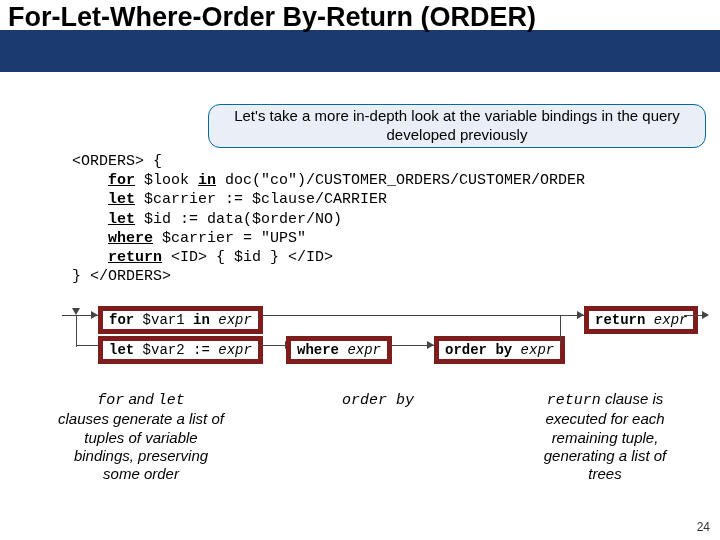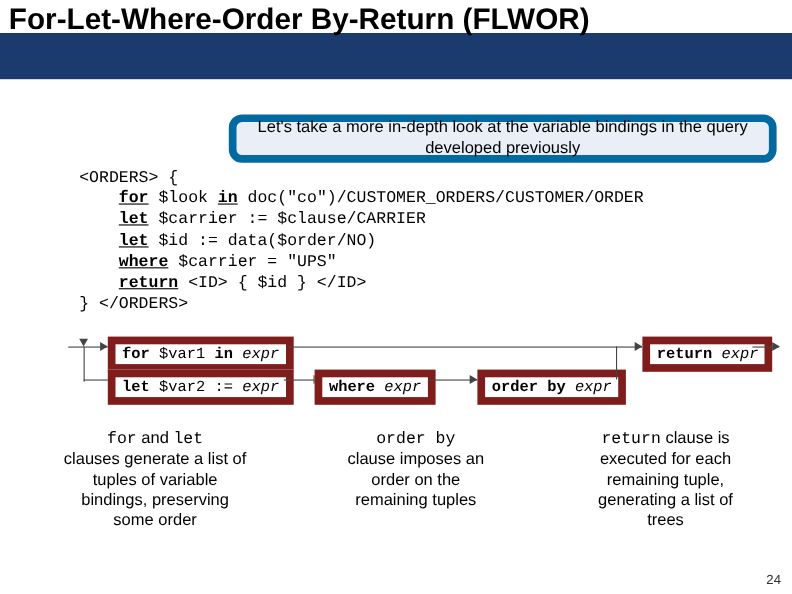--- a/index.html
+++ b/index.html
@@ -34,21 +34,21 @@
     height: 42px;
     background: #1b3b6f;
   }
   .intro-box {
     position: absolute;
     top: 104px;
     left: 208px;
     width: 498px;
     height: 44px;
     background: #e9eef7;
-    border: 7px solid #0369a1;
+    border: 1px solid #0369a1;
     border-radius: 12px;
     display: flex;
     align-items: center;
     justify-content: center;
     text-align: center;
     font-size: 15px;
     line-height: 1.25;
     color: #000;
     padding: 2px 10px;
   }
@@ -67,21 +67,21 @@
   .diagram {
     position: absolute;
     top: 306px;
     left: 62px;
     width: 610px;
   }
   .db {
     position: absolute;
     font-family: "Courier New", monospace;
     font-size: 14px;
-    border: 7px solid #7f1d1d;
+    border: 5px solid #7f1d1d;
     padding: 1px 6px;
     background: #fff;
     white-space: nowrap;
   }
   .db .it { font-style: italic; }
   
   .b-for   { top: 0px;  left: 36px; }
   .b-let   { top: 30px; left: 36px; }
   .b-where { top: 30px; left: 224px; }
   .b-order { top: 30px; left: 372px; }
@@ -106,20 +106,21 @@
     border-top: 7px solid #444;
   }
   .explain {
     position: absolute;
     top: 390px;
     left: 0;
     width: 720px;
     display: flex;
     justify-content: space-between;
     padding: 0 40px 0 56px;
+    font-style: italic;
   }
   .col {
     text-align: center;
     font-size: 15px;
     line-height: 1.22;
   }
   .col .m { font-family: "Courier New", monospace; }
   .c1 { width: 170px; }
   .c2 { width: 120px; }
   .c3 { width: 130px; }
@@ -131,21 +132,21 @@
     font-size: 12px;
     color: #333;
     margin-left: 48px;
   }
 </style>
 </head>
 <body>
 
 <div class="bar"></div>
 <div class="title-wrap">
-  <div class="t">For-Let-Where-Order By-Return (FLWOR)</div>
+  <div class="t">For-Let-Where-Order By-Return (ORDER)</div>
 </div>
 
 <div class="intro-box">
   <span>Let's take a more in-depth look at the variable bindings in the query developed previously</span>
 </div>
 
 <div class="code-block"><span>&lt;ORDERS&gt; {</span>
     <b class="u">for</b><span> $look </span><b class="u">in</b><span> doc("co")/CUSTOMER_ORDERS/CUSTOMER/ORDER</span>
     <b class="u">let</b><span> $carrier := $clause/CARRIER</span>
     <b class="u">let</b><span> $id := data($order/NO)</span>
@@ -187,20 +188,20 @@
 
   <div class="line" style="top:39px;left:14px;width:22px;height:1px;"></div>
 </div>
 
 <div class="explain">
   <div class="col c1">
     <span class="m">for</span><span> and </span><span class="m">let</span><br>
     <span>clauses generate a list of tuples of variable bindings, preserving some order</span>
   </div>
   <div class="col c3">
-    <span class="m">order by</span><br><span>clause imposes an order on the remaining tuples</span>
+    <span class="m">order by</span><br>
   </div>
   <div class="col c4">
     <span class="m">return</span><span> clause is executed for each remaining tuple, generating a list of trees</span>
   </div>
 </div>
 
 <div class="slide-num">24</div>
 
 </body></html>

